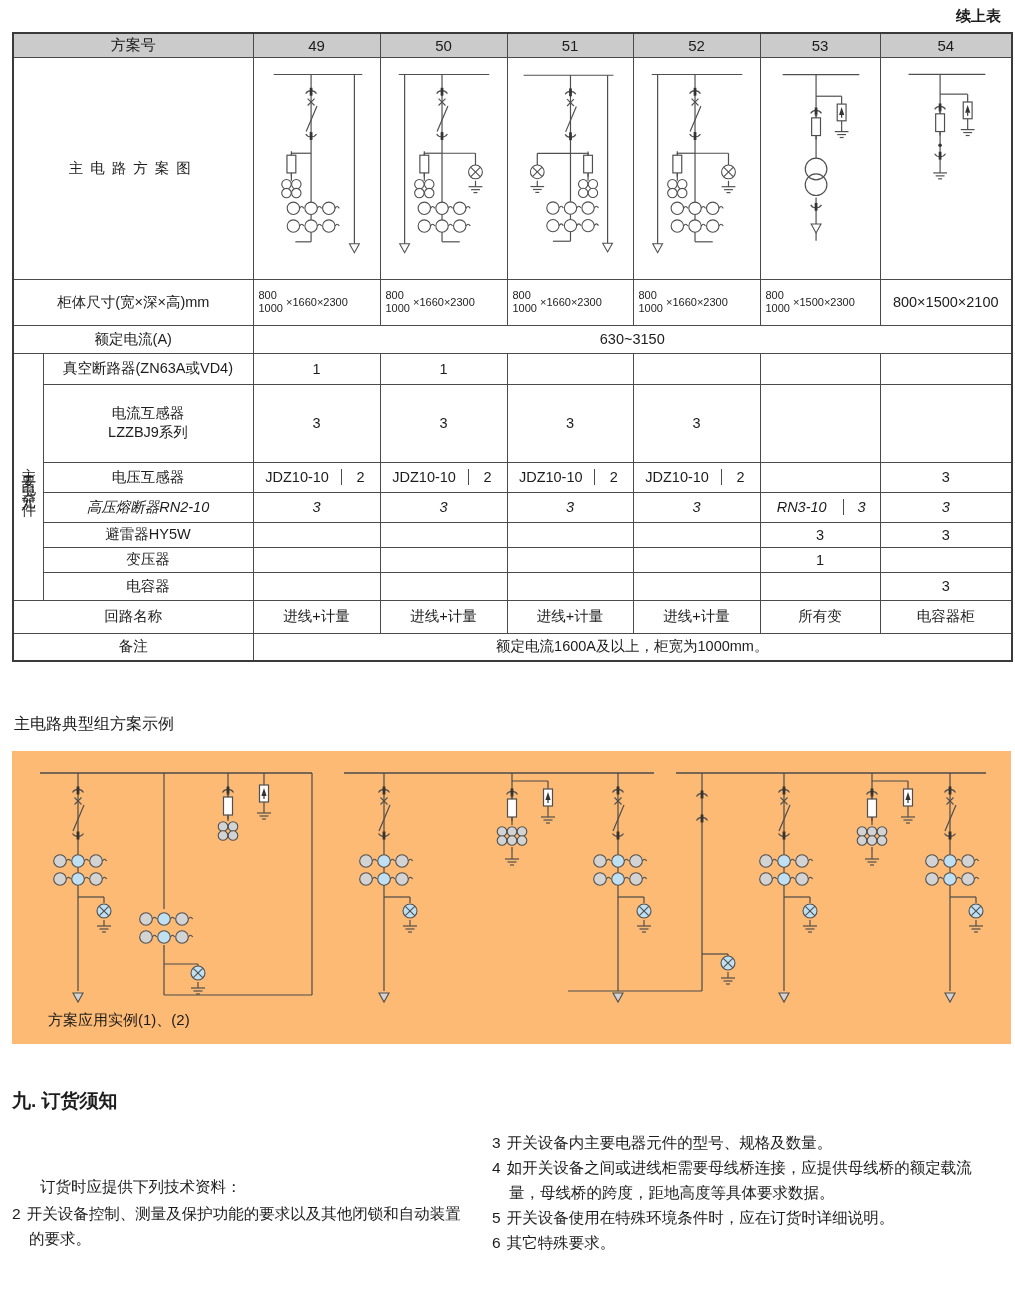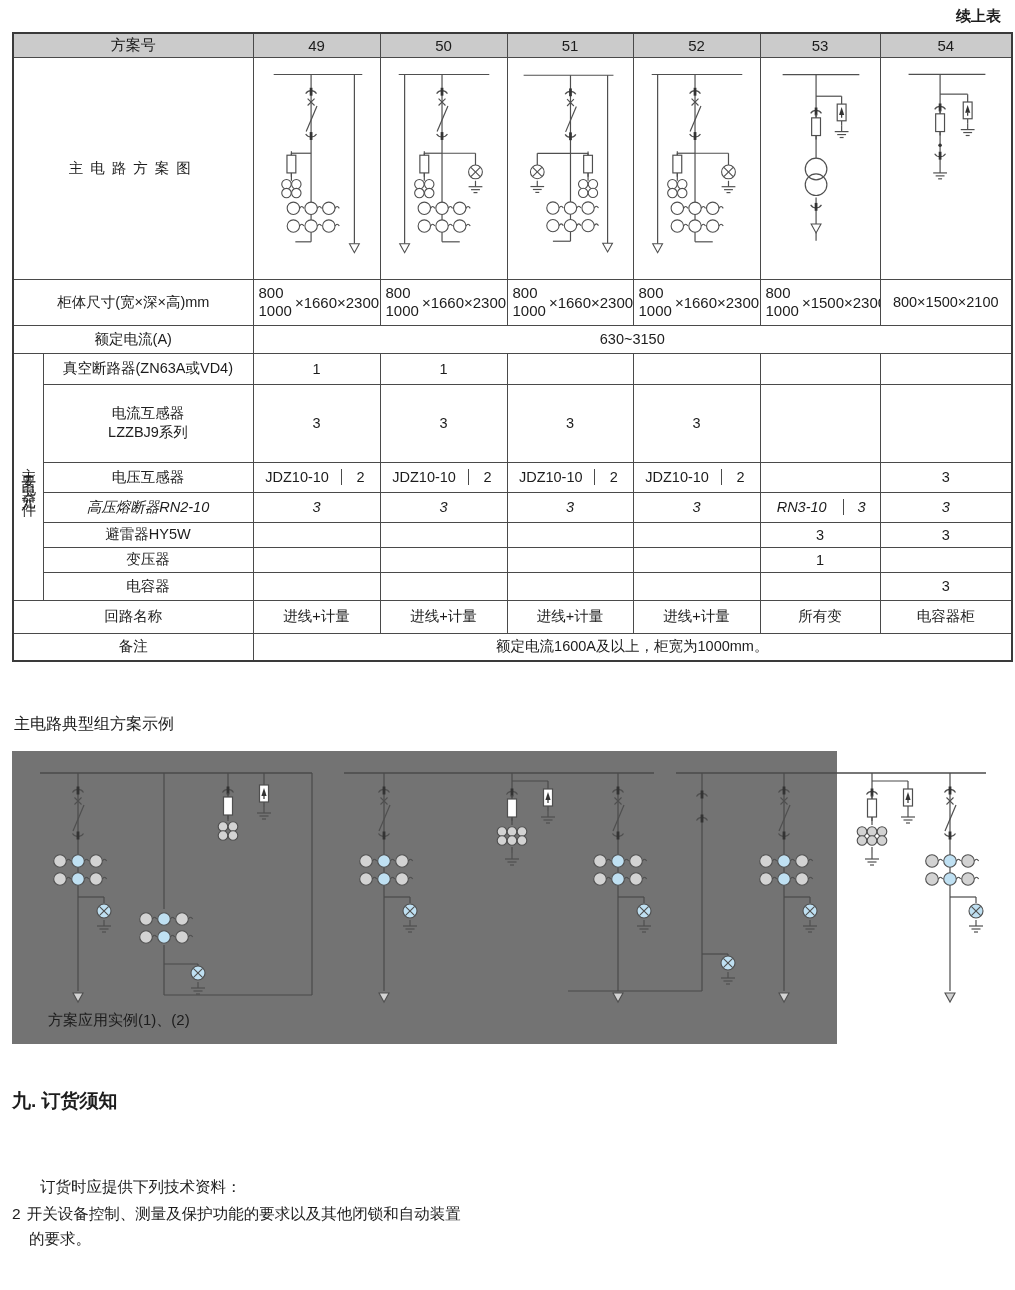--- a/index.html
+++ b/index.html
@@ -14,35 +14,35 @@
                 font-size:14.5px;padding:0;overflow:hidden;}
   tr.r-head{height:24px;} tr.r-head td{background:#cbcbcb;font-size:15px;}
   tr.r-diagram{height:222px;}
   tr.r-dims{height:46px;} tr.r-rated{height:28px;}
   tr.r-breaker{height:31px;} tr.r-ct{height:78px;} tr.r-pt{height:30px;}
   tr.r-fuse{height:30px;font-style:italic;} tr.r-arr{height:25px;} tr.r-tr{height:25px;}
   tr.r-cap{height:28px;} tr.r-circ{height:33px;} tr.r-rem{height:28px;}
   td.diag-lbl{letter-spacing:7px;font-size:15px;}
   td.lbl-l{text-align:left;padding-left:9px;}
   td.vgroup{writing-mode:vertical-rl;text-orientation:upright;letter-spacing:7px;font-size:15px;}
-  .dimcell{display:flex;align-items:center;justify-content:flex-start;padding-left:5px;font-size:15px;}
+  .dimcell{display:flex;align-items:center;justify-content:flex-start;padding-left:5px;font-size:11px;}
   .frac{display:inline-flex;flex-direction:column;line-height:1.2;text-align:left;margin-right:3px;}
   .dim-single{font-size:13.5px;}
   .sp{display:flex;height:100%;align-items:stretch;}
   .sp-t{flex:1 1 70%;display:flex;align-items:center;justify-content:center;}
   .sp-q{flex:0 0 30%;border-left:1px solid #4a4a4a;display:flex;align-items:center;justify-content:center;}
   td.remark{text-align:left;padding-left:30px;}
 
   
   svg.ckt{display:block;margin:0 auto;color:#ffffff;}
   svg.ckt line,svg.ckt path,svg.ckt circle,svg.ckt rect{vector-effect:non-scaling-stroke;}
 
   
   .section-title{font-size:16px;margin:52px 0 16px 2px;}
-  .example-panel{position:relative;width:825px;height:293px;background:#737373;}
+  .example-panel{position:relative;width:999px;height:293px;background:#fdba74;}
   .example-panel svg{position:absolute;left:0;top:8px;color:#d3d3d3;}
   .caption{position:absolute;left:36px;bottom:14px;font-size:15px;}
 
   
   .ordering{margin-top:44px;}
   .ordering h2{font-size:19px;font-weight:bold;margin:0 0 16px 0;}
   .cols{display:flex;gap:28px;font-size:15.5px;line-height:1.62;}
   .col-left{width:452px;margin-top:44px;}
   .col-right{width:505px;}
   .intro{margin:0 0 2px 0;text-indent:1.8em;}
@@ -633,16 +633,26 @@
   </div>
 
   <div class="ordering">
     <h2>九. 订货须知</h2>
     <div class="cols">
       <div class="col-left">
         <p class="intro">订货时应提供下列技术资料：</p>
         <p class="item">
           <span class="num">2</span><span>开关设备控制、测量及保护功能的要求以及其他闭锁和自动装置的要求。</span></p>
       </div>
+      <div class="col-right">
+        <p class="item">
+          <span class="num">3</span><span>开关设备内主要电器元件的型号、规格及数量。</span></p>
+        <p class="item">
+          <span class="num">4</span><span>如开关设备之间或进线柜需要母线桥连接，应提供母线桥的额定载流量，母线桥的跨度，距地高度等具体要求数据。</span></p>
+        <p class="item">
+          <span class="num">5</span><span>开关设备使用在特殊环境条件时，应在订货时详细说明。</span></p>
+        <p class="item">
+          <span class="num">6</span><span>其它特殊要求。</span></p>
+      </div>
     </div>
   </div>
 
 </div>
 
 </body></html>

